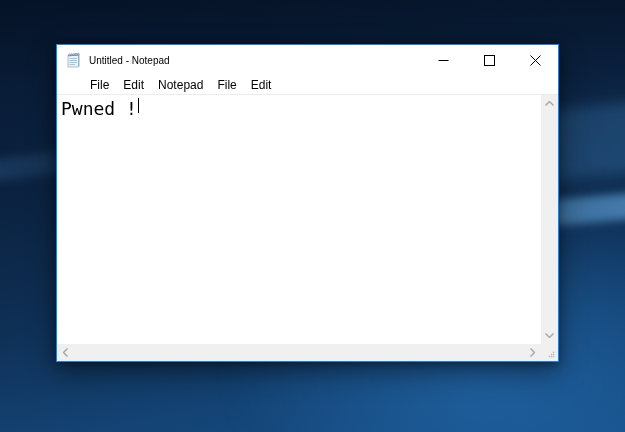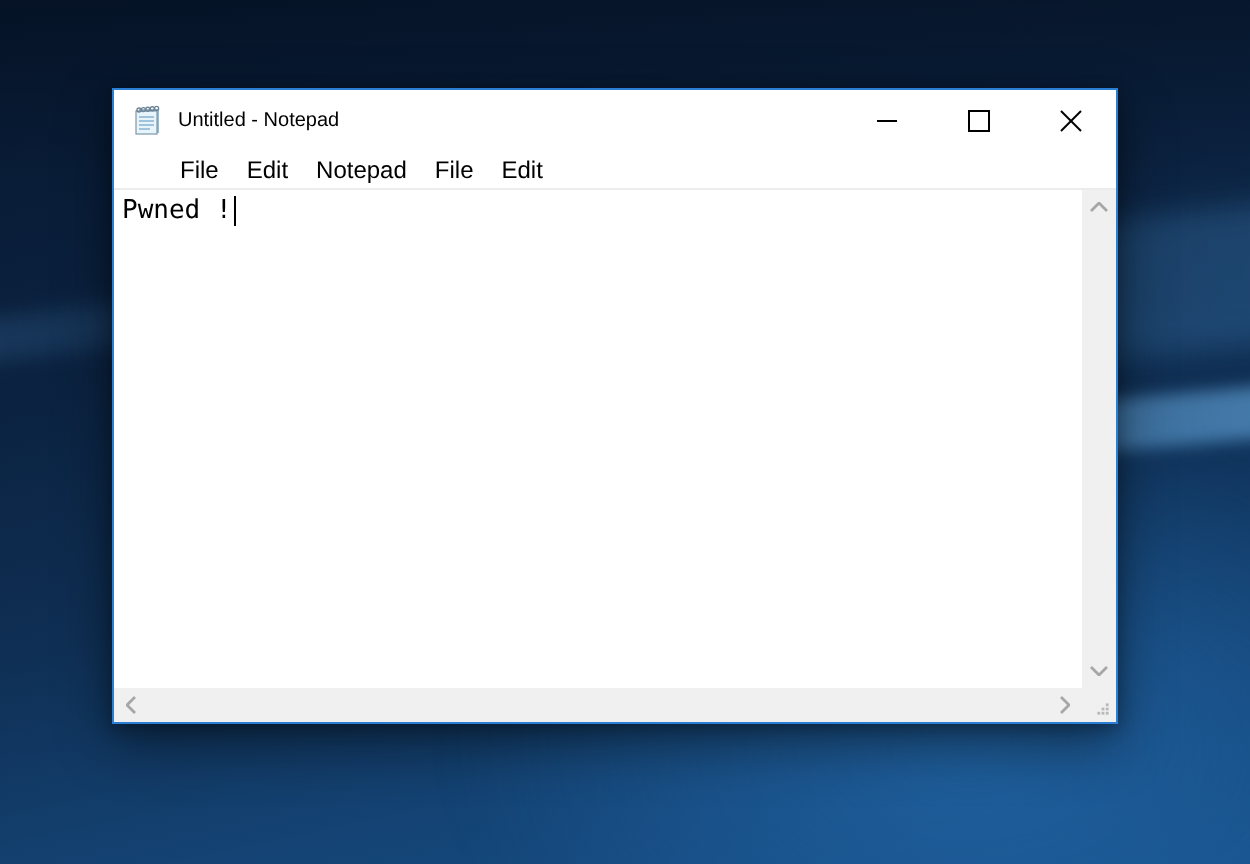--- a/index.html
+++ b/index.html
@@ -78,21 +78,21 @@
 
   .client { position: relative; flex: 1 1 auto; background: #ffffff; overflow: hidden; }
 
   .textarea-region {
     position: absolute; left: 0; top: 0; right: 17px; bottom: 17px;
     background: #ffffff; overflow: hidden;
   }
   .editor-line {
     position: absolute; left: 4px; top: 3px;
     font-family: "DejaVu Sans Mono", monospace;
-    font-size: 13px; color: #000; white-space: pre;
+    font-size: 18px; color: #000; white-space: pre;
     display: flex; align-items: flex-start;
   }
   .caret {
     display: inline-block; width: 1px; height: 15px;
     background: #000; margin-left: 1px;
   }
 
   
   .v-scrollbar {
     position: absolute; top: 0; right: 0; bottom: 17px; width: 17px;

